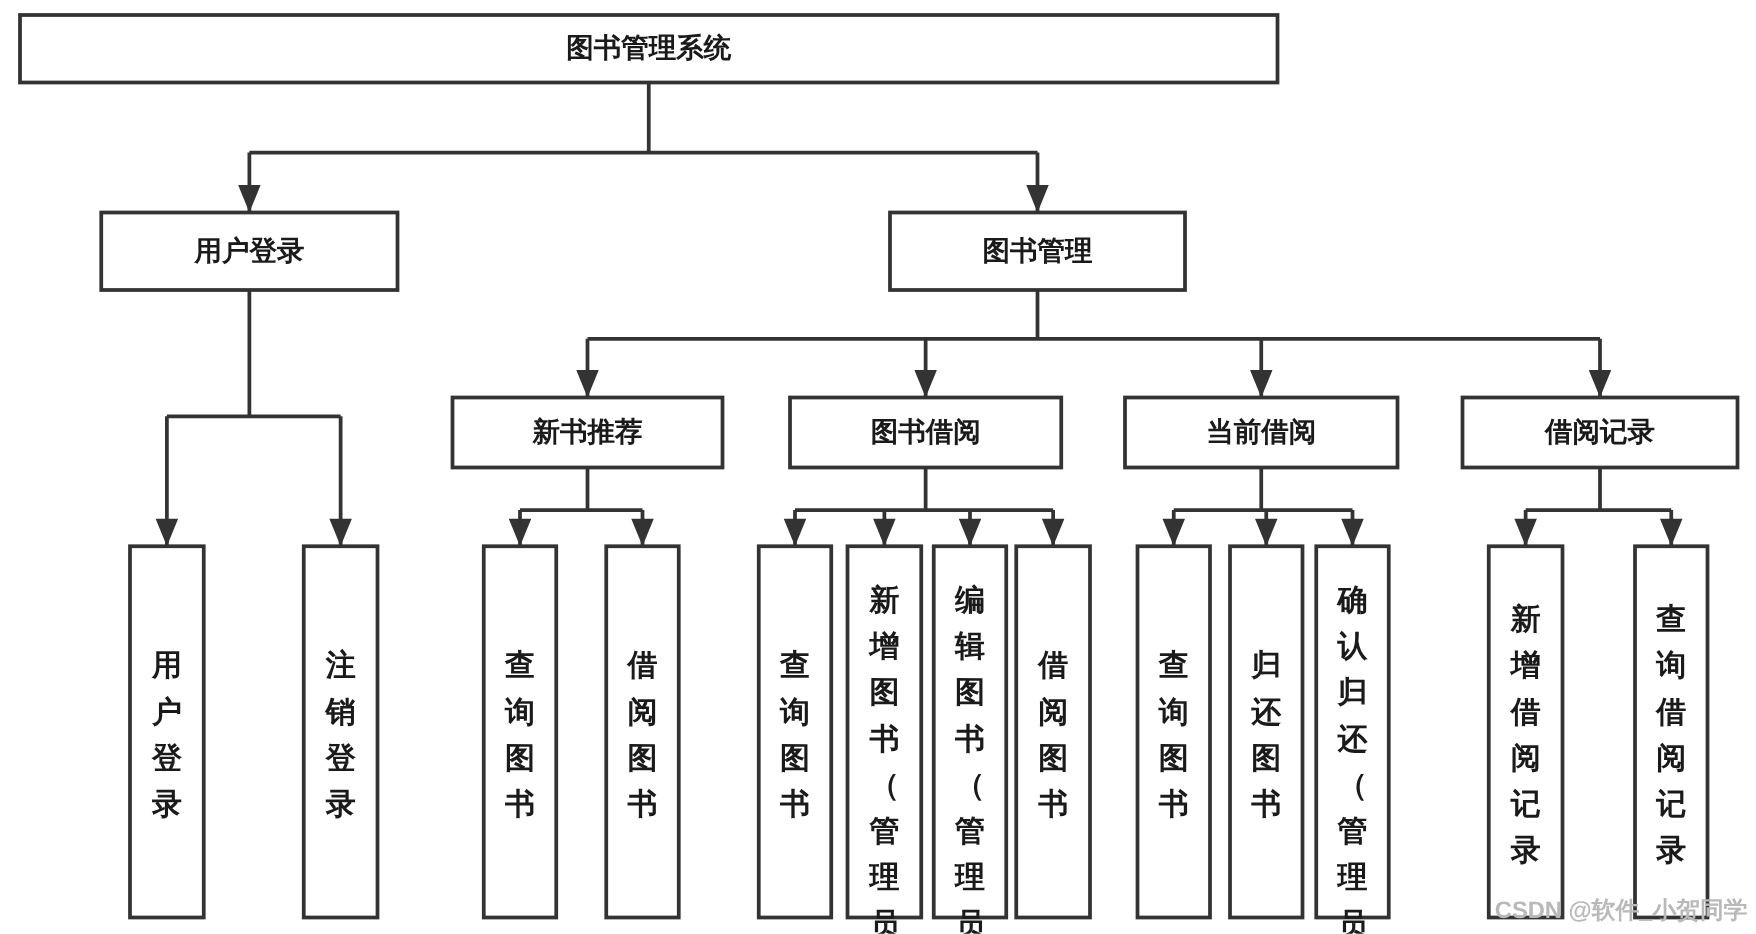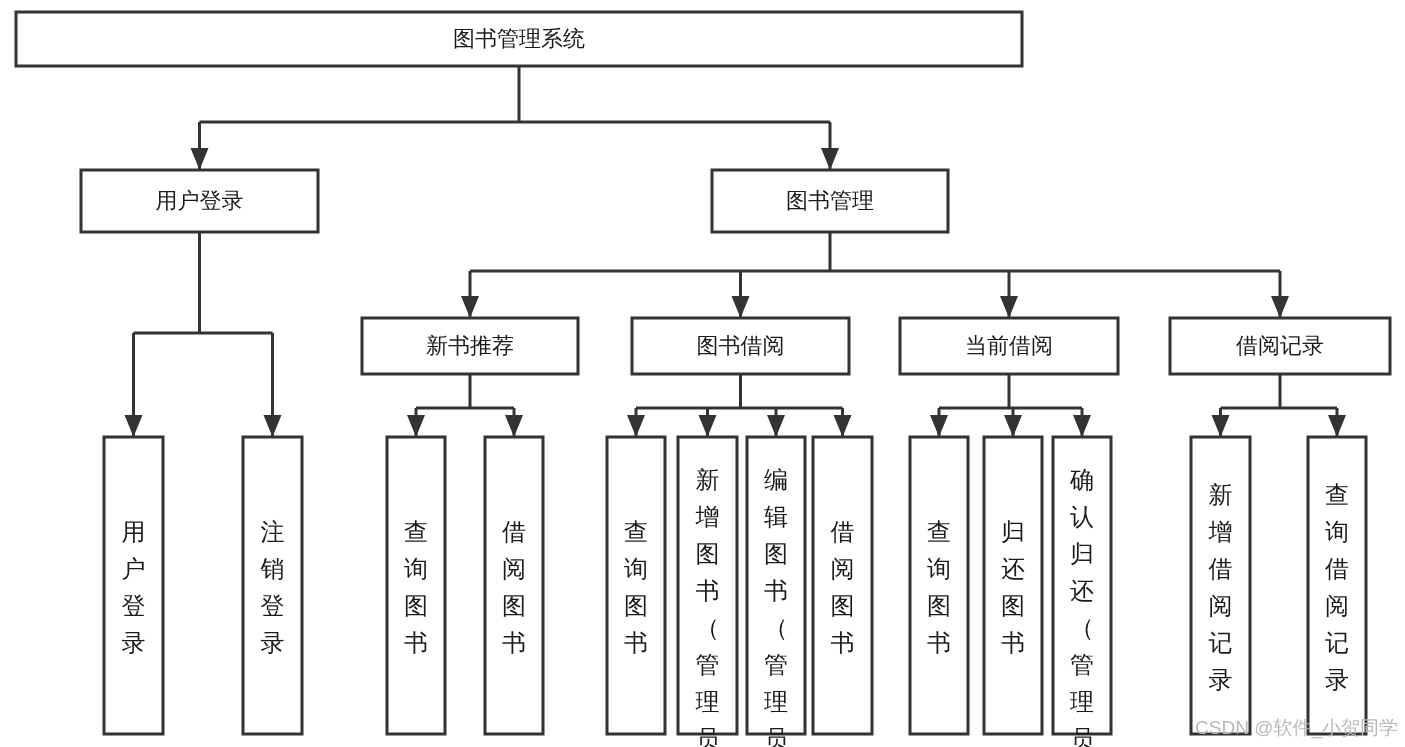--- a/index.html
+++ b/index.html
@@ -12,20 +12,21 @@
     height: 747px;
     font-family: "Liberation Sans", "DejaVu Sans", sans-serif;
     overflow: hidden;
     position: relative;
   }
   #diagram-root {
     position: absolute;
     left: 0; top: 0;
     width: 1405px;
     height: 642px;
+    font-weight: bold;
   }
   svg { display: block; }
 
   .node-rect {
     fill: #ffffff;
     stroke: #333333;
     stroke-width: 3;
   }
   .connector {
     stroke: #333333;

